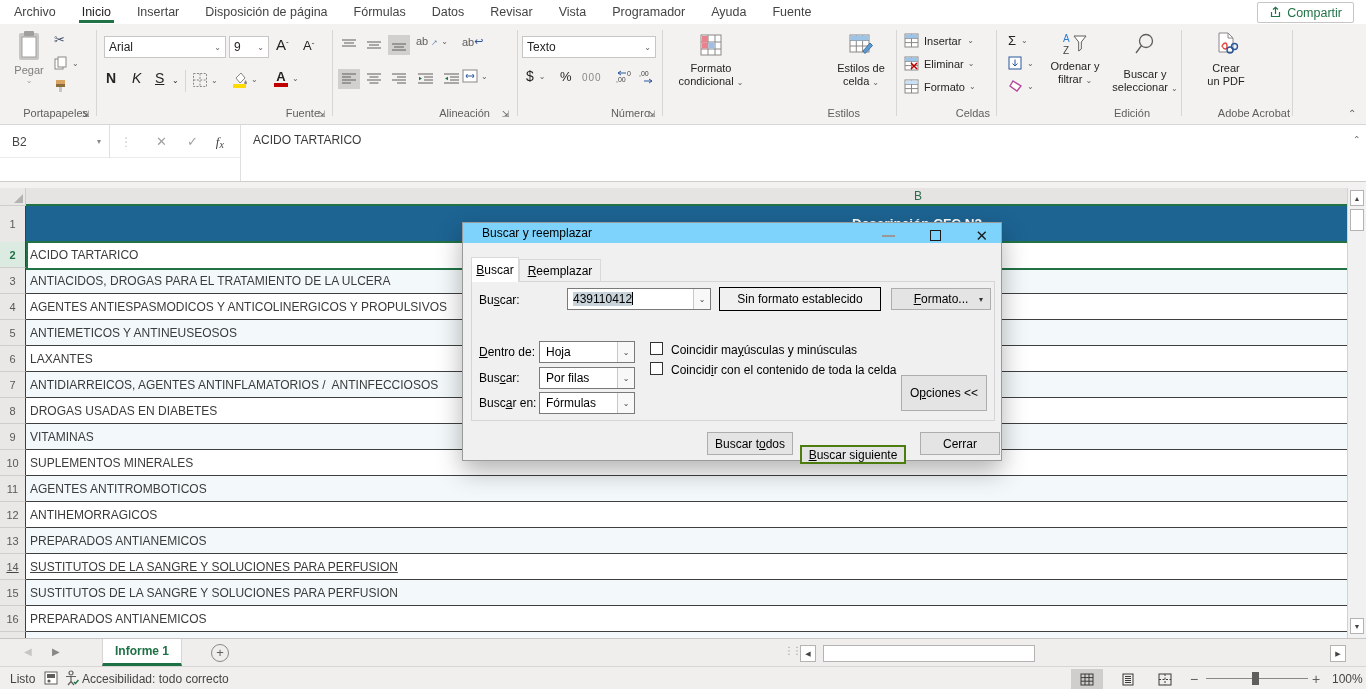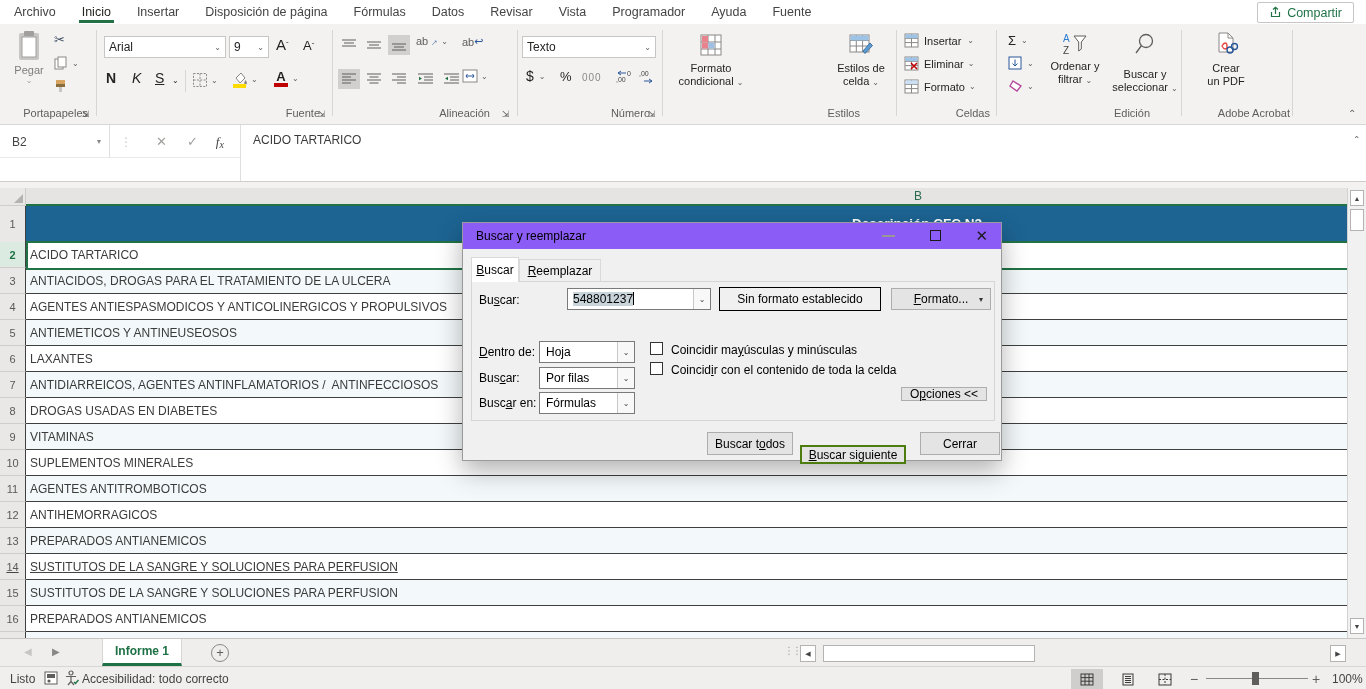--- a/index.html
+++ b/index.html
@@ -58,40 +58,40 @@
 .hbtn{position:absolute;top:6px;width:16px;height:17px;background:#fff;border:1px solid #b5b3b1;display:flex;align-items:center;justify-content:center;font-size:7px;color:#444}
 #hthumb{position:absolute;left:823px;top:6px;width:212px;height:17px;background:#fff;border:1px solid #b5b3b1}
 
 #statusbar{position:absolute;left:0;top:666px;width:1366px;height:23px;background:#f1efed;border-top:1px solid #d8d6d4;font-size:12px;color:#444}
 .viewbtn{position:absolute;top:2px;width:32px;height:20px;display:flex;align-items:center;justify-content:center}
 .viewbtn.sel{background:#d0cecd}
 #zoomtrack{position:absolute;left:1206px;top:11px;width:102px;height:1px;background:#8a8886}
 #zoomthumb{position:absolute;left:1252px;top:5px;width:7px;height:13px;background:#605e5c}
 
 #dialog{position:absolute;left:462px;top:222px;width:540px;height:239px;background:#f0f0f0;border:1px solid #9a9a9a;box-shadow:0 10px 24px rgba(0,0,0,.3);font-size:12px;color:#000}
-#dtitle{position:absolute;left:0;top:0;right:0;height:26px;background:#8b5cf6;display:flex;align-items:center;padding-left:13px}
+#dtitle{position:absolute;left:0;top:0;right:0;height:20px;background:#7dd3fc;display:flex;align-items:center;padding-left:19px}
 #dmin{position:absolute;right:106px;top:12px;width:13px;height:1.5px;background:#9a9896}
 #dmax{position:absolute;right:60px;top:7px;width:11px;height:11px;border:1.4px solid #1a1a1a}
 #dclose{position:absolute;right:13px;top:4px;font-size:15px;color:#1a1a1a}
 .dtab{position:absolute;text-align:center}
 #dtab1{left:8px;top:34px;width:48px;height:25px;background:#fff;border:1px solid #d9d9d9;border-bottom:none;line-height:24px;z-index:2}
 #dtab2{left:56px;top:36px;width:82px;height:23px;background:#f0f0f0;border:1px solid #d9d9d9;border-bottom:none;line-height:22px}
 #dframe{position:absolute;left:8px;top:58px;width:524px;height:140px;border:1px solid #d5d5d5}
 .dlabel{position:absolute;color:#000}
 .dcombo{position:absolute;background:#fff;border:1px solid #7a7a7a;display:flex;align-items:center}
 .dcombo .txt{padding-left:6px;flex:1}
 .dcombo .dd{width:17px;align-self:stretch;border-left:1px solid #c8c8c8;background:#f8f8f8;display:flex;align-items:center;justify-content:center;font-size:8px;color:#444}
 #findval{background:#c9d3da}
 #caret{display:inline-block;width:1px;height:13px;background:#000;vertical-align:-2px}
 #nofmt{position:absolute;left:256px;top:64px;width:162px;height:24px;border:1px solid #000;display:flex;align-items:center;justify-content:center}
 .dbtn{position:absolute;background:#e4e4e4;border:1px solid #adadad;display:flex;align-items:center;justify-content:center}
 #fmtbtn{left:428px;top:65px;width:100px;height:22px}
 #fmtbtn .arr{position:absolute;right:7px;font-size:8px;color:#333}
 .cbox{position:absolute;width:13px;height:13px;background:#fff;border:1px solid #333}
-#optbtn{left:438px;top:164px;width:86px;height:14px}
+#optbtn{left:438px;top:152px;width:86px;height:36px}
 #findall{left:244px;top:209px;width:86px;height:23px}
 #findnext{left:337px;top:222px;width:106px;height:19px;border:2px solid #4d7c0f}
 #closebtn{left:457px;top:209px;width:80px;height:23px}
 </style>
 </head>
 <body>
 
 <div id="tabsrow">
     <span class="rtab">Archivo</span>
     <span class="rtab active">Inicio</span>
@@ -566,21 +566,21 @@
       <span>Buscar y reemplazar</span>
     </div>
   <div id="dmin"></div>
   <div id="dmax"></div>
   <div id="dclose">✕</div>
   <div class="dtab" id="dtab1"><u>B</u>uscar</div>
   <div class="dtab" id="dtab2"><u>R</u>eemplazar</div>
   <div id="dframe"></div>
   <div class="dlabel" style="left:16px;top:70px">Bu<u>s</u>car:</div>
   <div class="dcombo" style="left:104px;top:65px;width:144px;height:22px">
-    <span class="txt" style="flex:none;padding-left:5px"><span id="findval">548801237</span><span id="caret"></span></span>
+    <span class="txt" style="flex:none;padding-left:5px"><span id="findval">439110412</span><span id="caret"></span></span>
     <span class="dd" style="margin-left:auto">⌄</span>
   </div>
   <div id="nofmt">
       <span>Sin formato establecido</span>
     </div>
   <div class="dbtn" id="fmtbtn">
       <span><u>F</u>ormato...</span>
       <span class="arr">▾</span>
     </div>
   <div class="dlabel" style="left:16px;top:122px"><u>D</u>entro de:</div>

